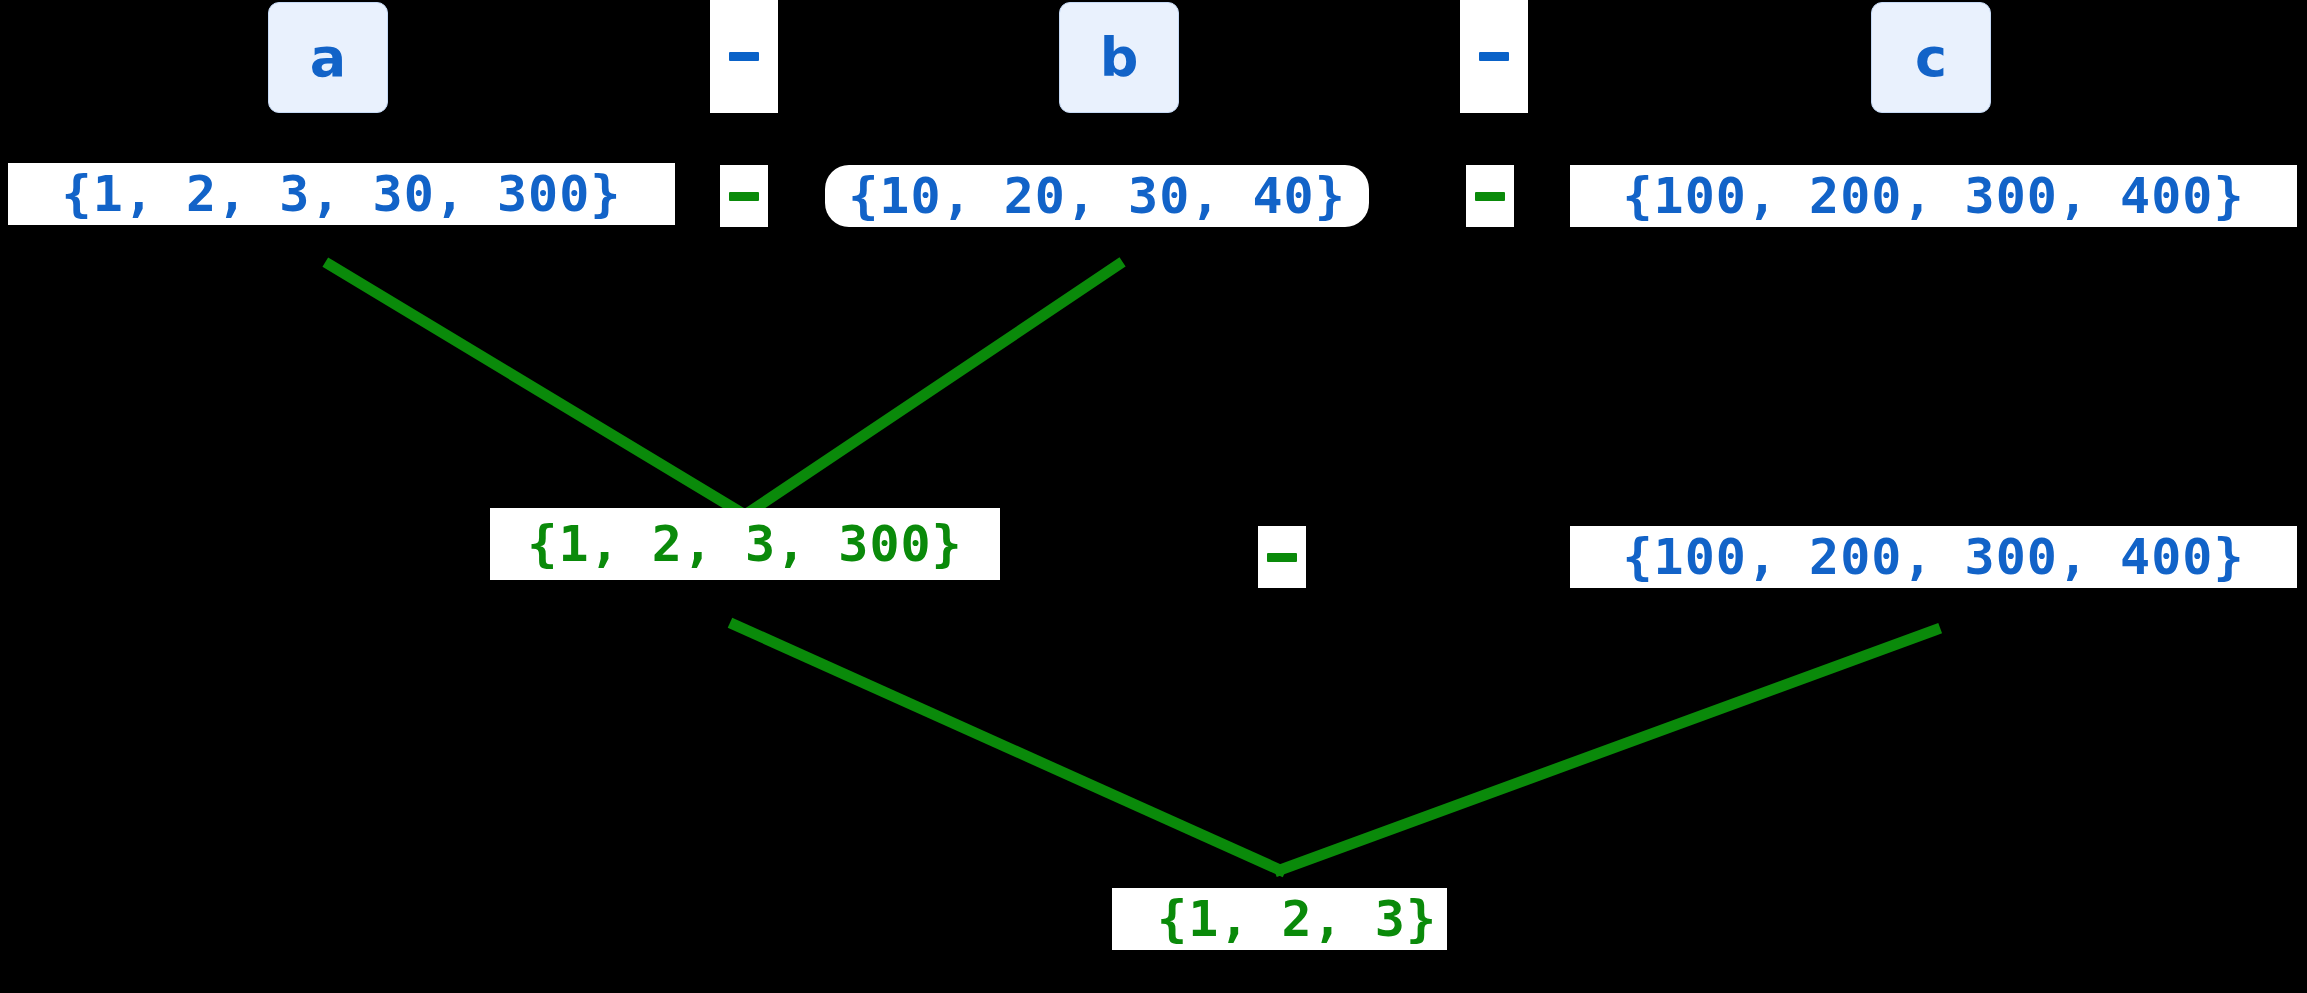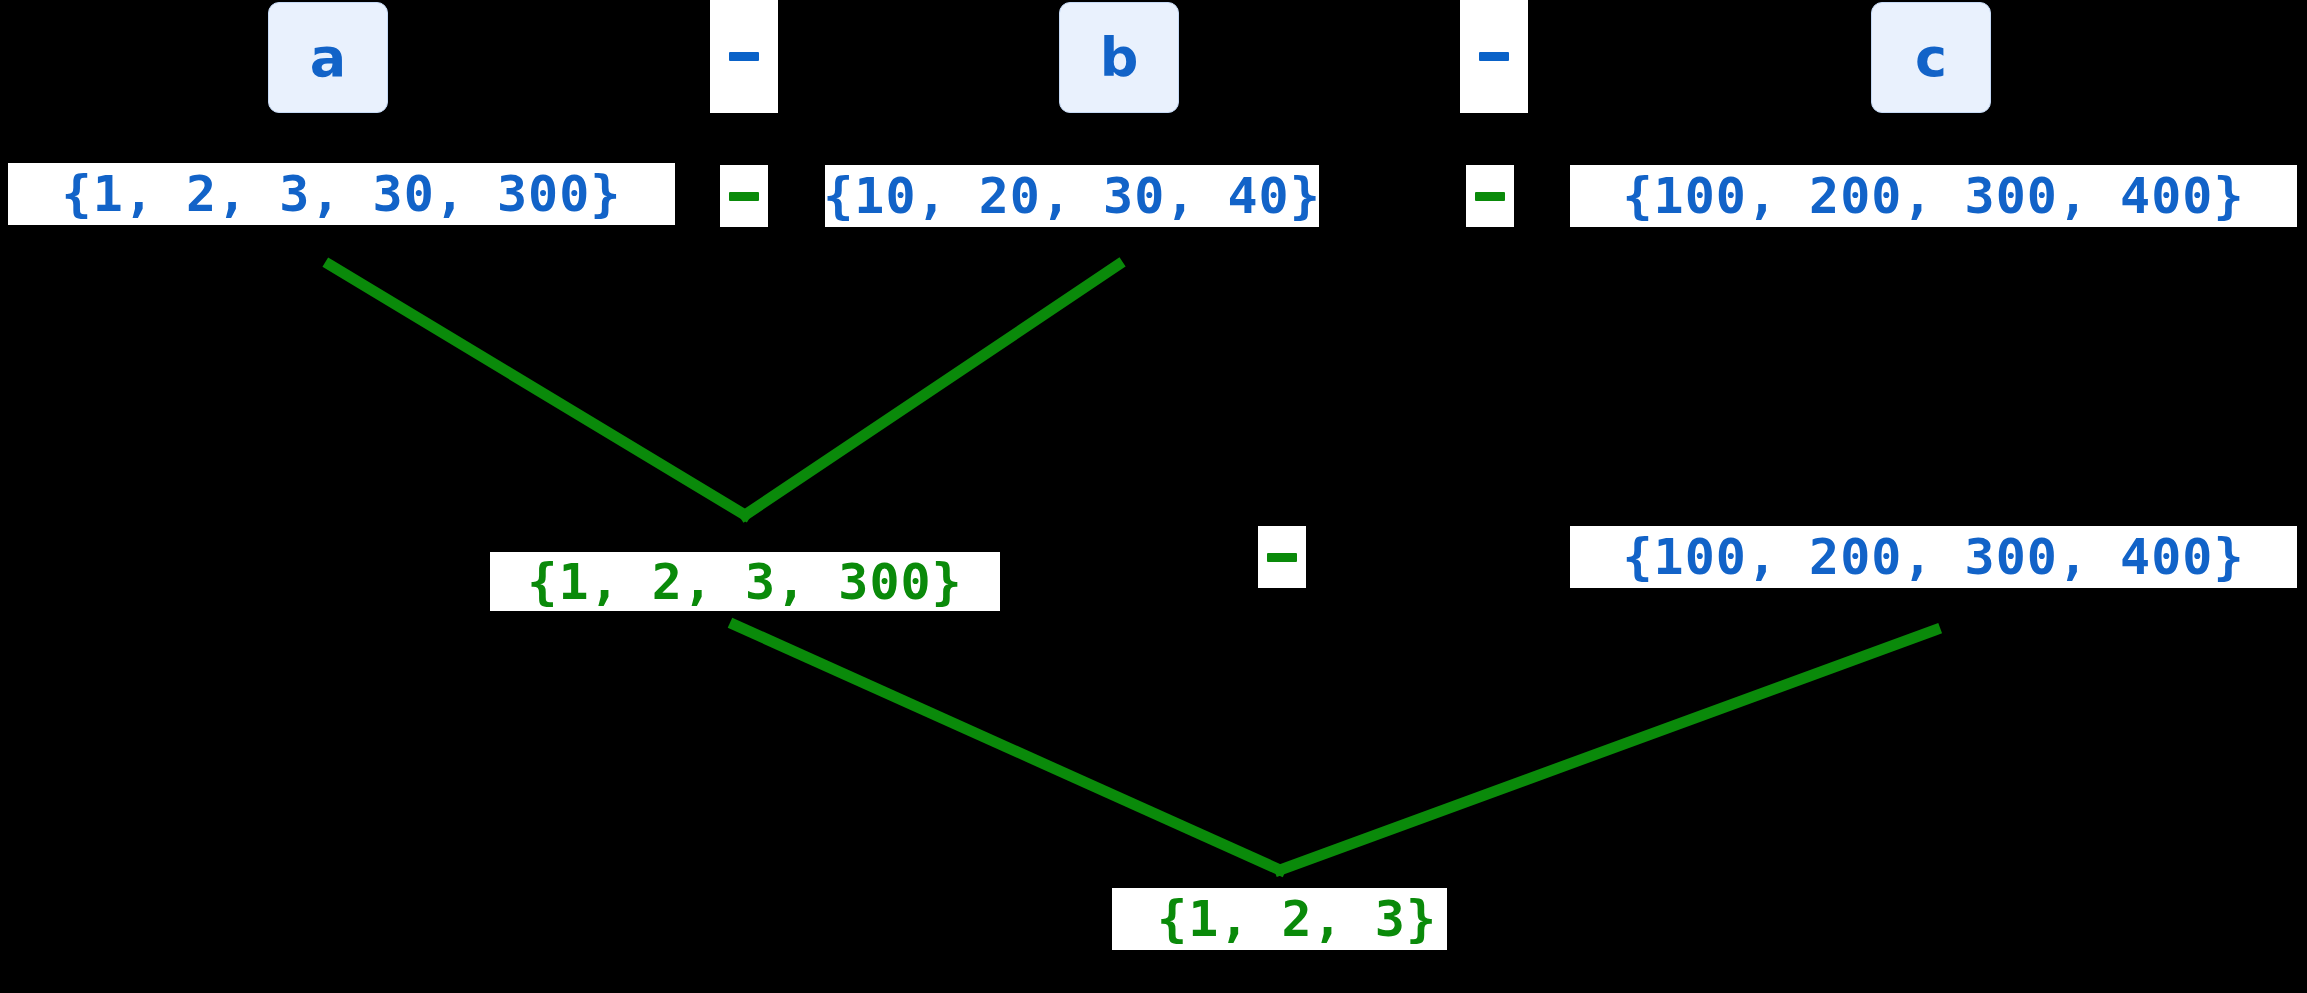--- a/index.html
+++ b/index.html
@@ -109,33 +109,33 @@
   </div>
 
   <div class="node token-box set-literal blue-text" style="left:8px; top:163px; width:667px; height:62px;">
     <span>{1, 2, 3, 30, 300}</span>
   </div>
 
   <div class="node token-box op-box" style="left:720px; top:165px; width:48px; height:62px;">
     <span class="op-dash green"></span>
   </div>
 
-  <div class="node token-box set-literal blue-text" style="left:825px; top:165px; width:494px; height:62px;">
+  <div class="node token-box set-literal blue-text" style="left:825px; top:165px; width:544px; height:62px;border-radius:24px;">
     <span>{10, 20, 30, 40}</span>
   </div>
 
   <div class="node token-box op-box" style="left:1466px; top:165px; width:48px; height:62px;">
     <span class="op-dash green"></span>
   </div>
 
   <div class="node token-box set-literal blue-text" style="left:1570px; top:165px; width:727px; height:62px;">
     <span>{100, 200, 300, 400}</span>
   </div>
 
-  <div class="node token-box set-literal green-text" style="left:490px; top:552px; width:510px; height:59px;">
+  <div class="node token-box set-literal green-text" style="left:490px; top:508px; width:510px; height:72px;">
     <span>{1, 2, 3, 300}</span>
   </div>
 
   <div class="node token-box op-box" style="left:1258px; top:526px; width:48px; height:62px;">
     <span class="op-dash green"></span>
   </div>
 
   <div class="node token-box set-literal blue-text" style="left:1570px; top:526px; width:727px; height:62px;">
     <span>{100, 200, 300, 400}</span>
   </div>

